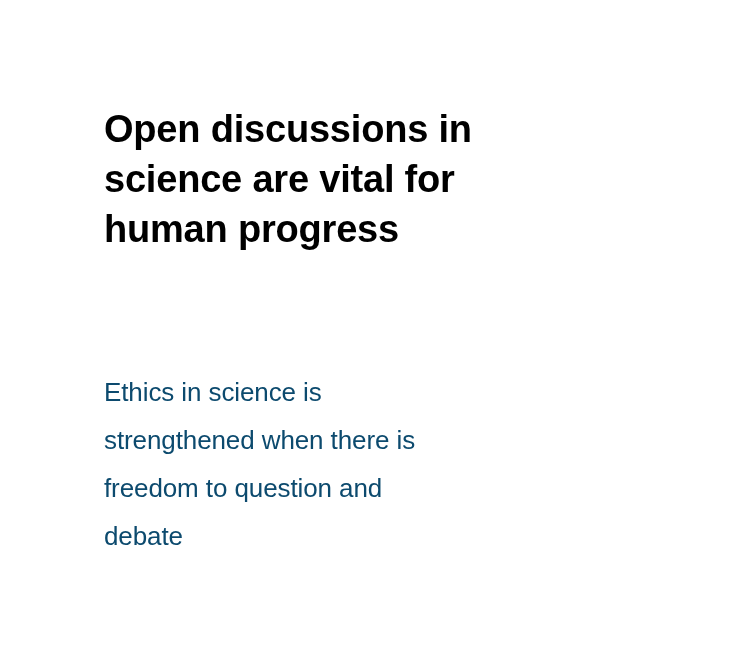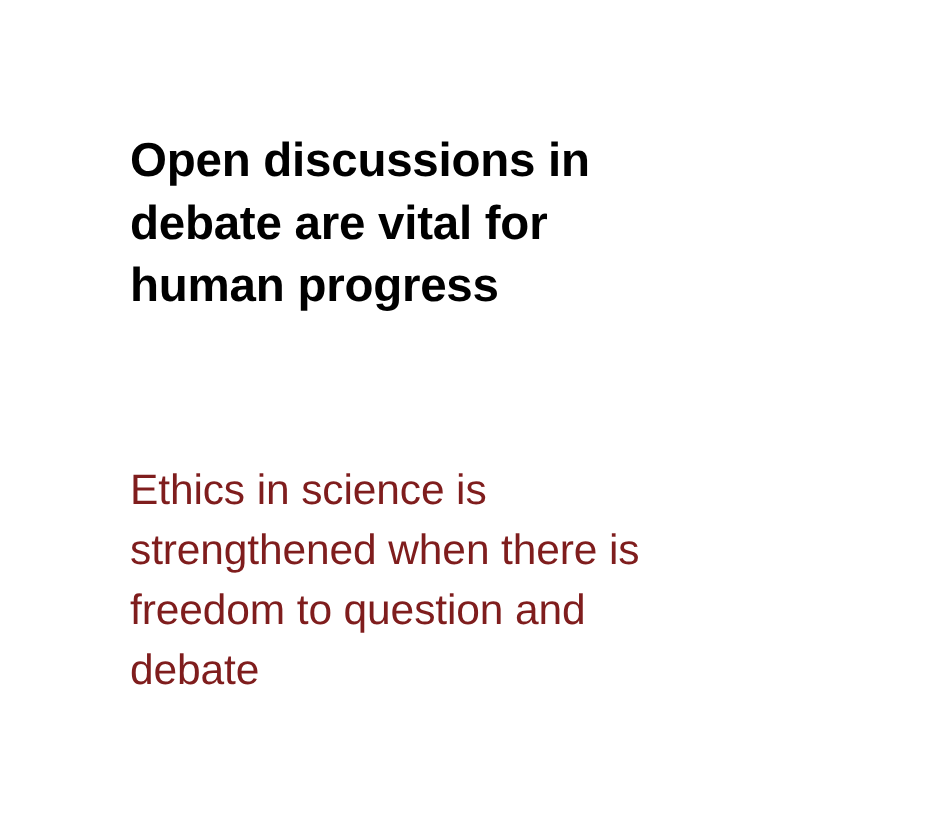--- a/index.html
+++ b/index.html
@@ -50,36 +50,36 @@
   
   .body-block {
     top: 368px;
     width: 520px;
   }
 
   .slide-body {
     margin: 0;
     padding: 0;
     font-family: "Liberation Sans", sans-serif;
-    font-size: 34px;
+    font-size: 26px;
     font-weight: 400;
     line-height: 48px;
     letter-spacing: -0.1px;
-    color: #7f1d1d;
+    color: #0c4a6e;
     white-space: pre-line;
   }
 </style>
 </head>
 <body>
 
 <div class="slide">
 
   <div class="content-block heading-block">
     <h1 class="slide-heading">Open discussions in
-debate are vital for
+science are vital for
 human progress</h1>
   </div>
 
   <div class="content-block body-block">
     <p class="slide-body">Ethics in science is
 strengthened when there is
 freedom to question and
 debate</p>
   </div>
 

